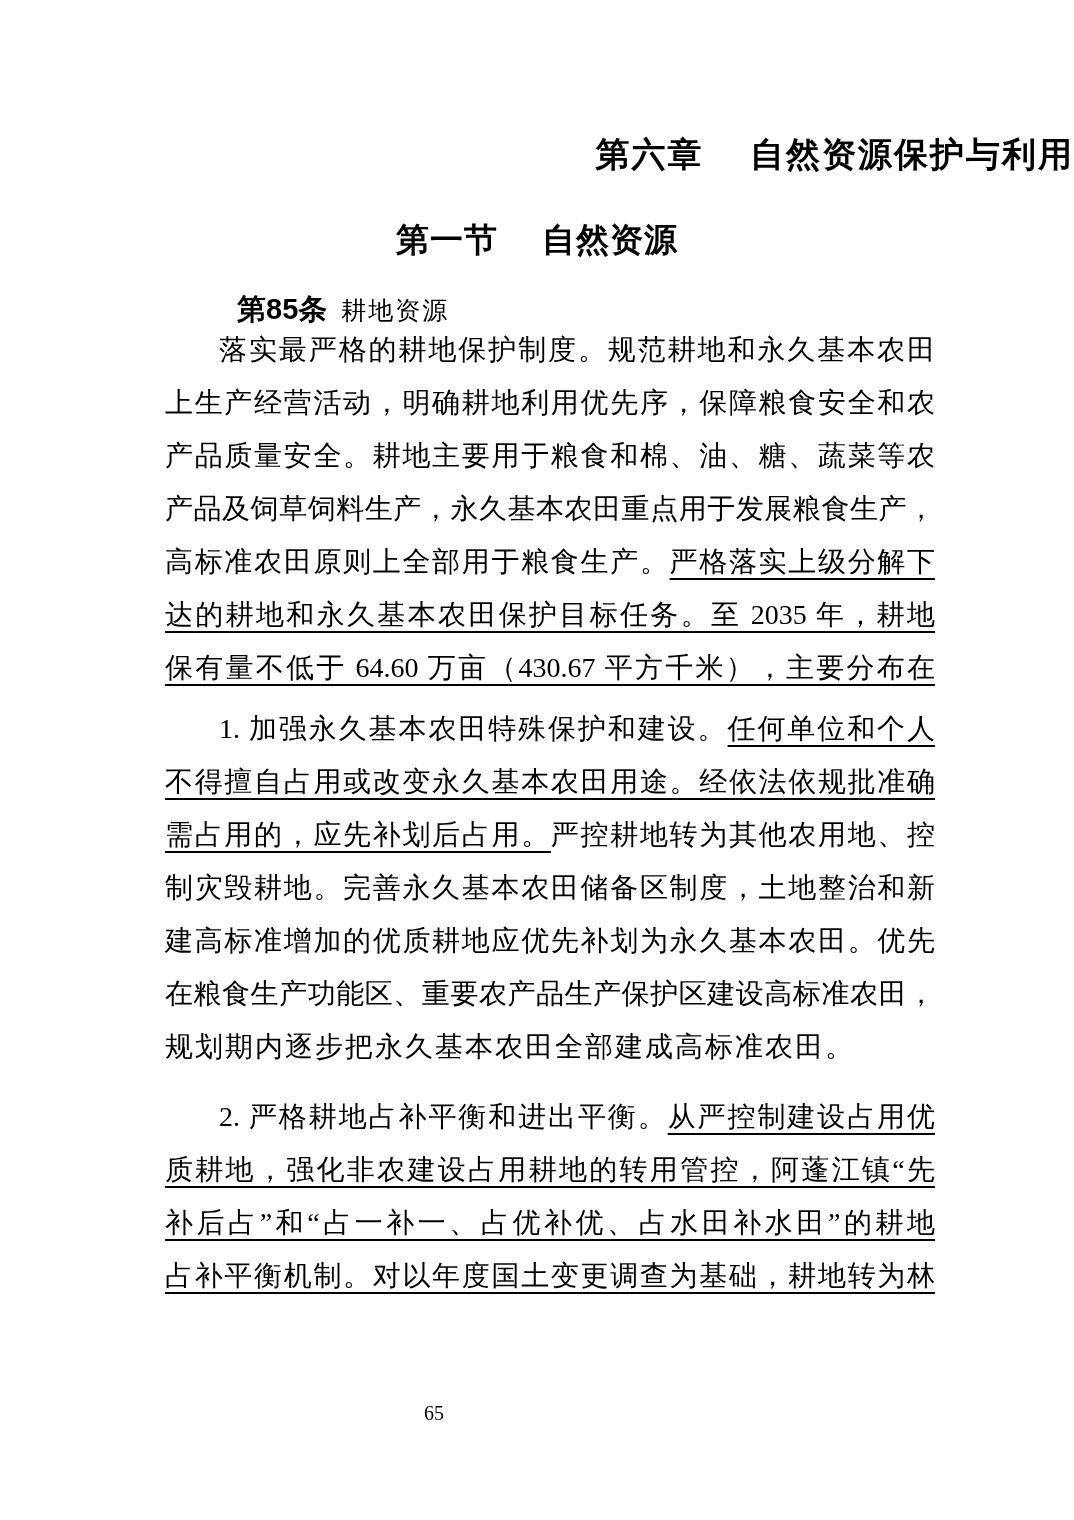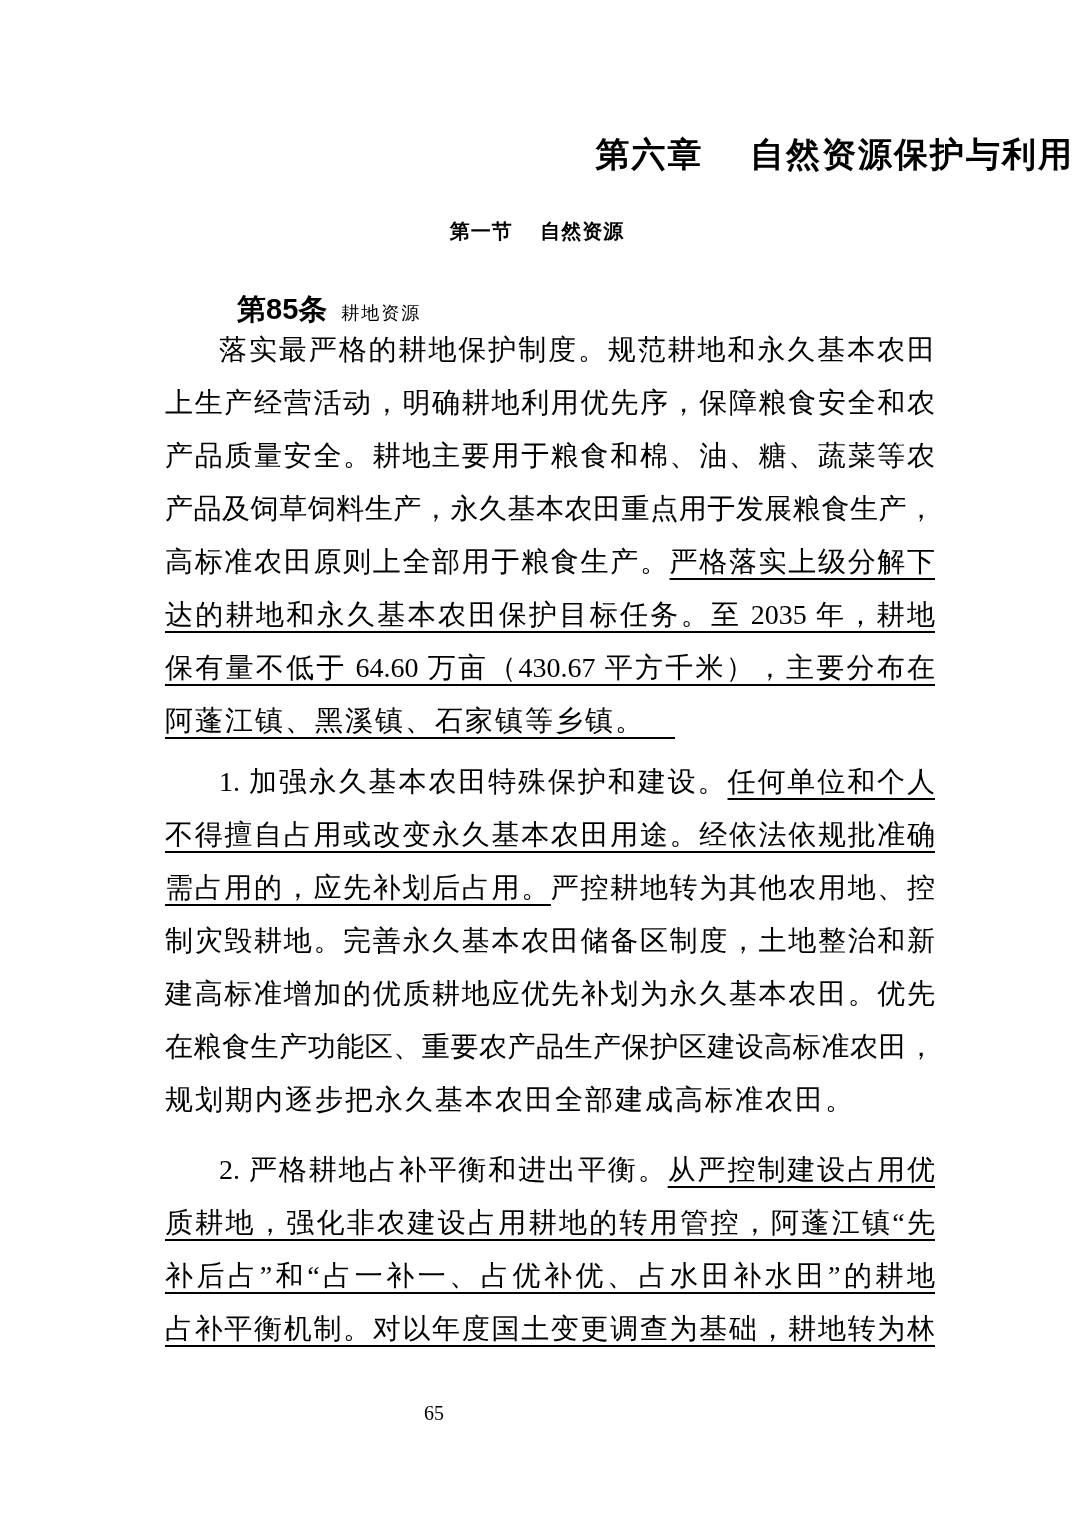--- a/index.html
+++ b/index.html
@@ -18,37 +18,37 @@
     font-weight:700;
     font-size:34px;
     letter-spacing:2px;
     white-space:pre;
   }
   .section-title{
     position:absolute;top:218px;left:0;width:1074px;
     text-align:center;
     font-family:"Liberation Sans", sans-serif;
     font-weight:700;
-    font-size:20px;
+    font-size:33px;
     letter-spacing:1px;
     white-space:pre;
   }
   .article-heading{
     position:absolute;top:272px;left:221px;
     white-space:pre;
   }
   .article-number{
     font-family:"Liberation Sans", sans-serif;
     font-weight:700;
     font-size:29px;
   }
   .article-name{
     font-family:"Liberation Serif", serif;
     font-weight:400;
-    font-size:18px;
+    font-size:25px;
     margin-left:14px;
     letter-spacing:2px;
   }
   .body-text{
     position:absolute;left:165px;top:323px;width:770px;
     font-size:28px;
     line-height:53px;
   }
   .para{margin:0;}
   .line{
@@ -90,21 +90,20 @@
 
   <div class="body-text">
       <div class="para">
         <div class="line indent"><span>落实最严格的耕地保护制度。规范耕地和永久基本农田</span></div>
         <div class="line"><span>上生产经营活动，明确耕地利用优先序，保障粮食安全和农</span></div>
         <div class="line"><span>产品质量安全。耕地主要用于粮食和棉、油、糖、蔬菜等农</span></div>
         <div class="line"><span>产品及饲草饲料生产，永久基本农田重点用于发展粮食生产，</span></div>
         <div class="line"><span>高标准农田原则上全部用于粮食生产。</span><span class="u">严格落实上级分解下</span></div>
         <div class="line"><span class="u">达的耕地和永久基本农田保护目标任务。至 2035 年，耕地</span></div>
         <div class="line"><span class="u">保有量不低于 64.60 万亩（430.67 平方千米），主要分布在</span></div>
-        <div class="line last"><span class="u">阿蓬江镇、黑溪镇、石家镇等乡镇。　</span></div>
       </div>
       <div class="para" style="margin-top: 8px;">
         <div class="line indent"><span>1. 加强永久基本农田特殊保护和建设。</span><span class="u">任何单位和个人</span></div>
         <div class="line"><span class="u">不得擅自占用或改变永久基本农田用途。经依法依规批准确</span></div>
         <div class="line"><span class="u">需占用的，应先补划后占用。</span><span>严控耕地转为其他农用地、控</span></div>
         <div class="line"><span>制灾毁耕地。完善永久基本农田储备区制度，土地整治和新</span></div>
         <div class="line"><span>建高标准增加的优质耕地应优先补划为永久基本农田。优先</span></div>
         <div class="line"><span>在粮食生产功能区、重要农产品生产保护区建设高标准农田，</span></div>
         <div class="line last"><span>规划期内逐步把永久基本农田全部建成高标准农田。</span></div>
       </div>

